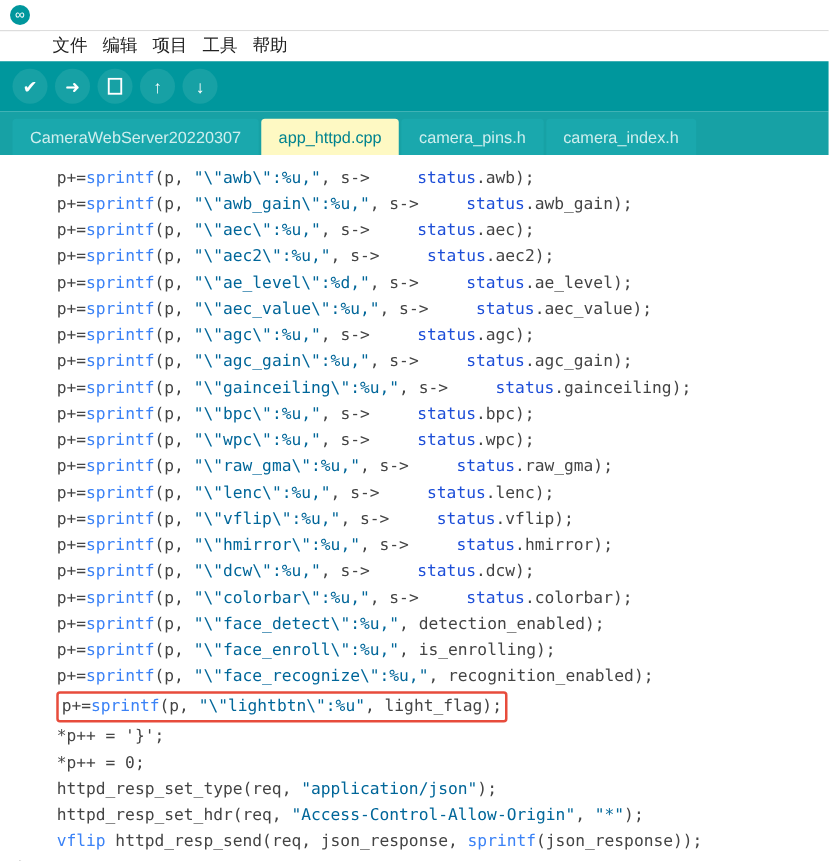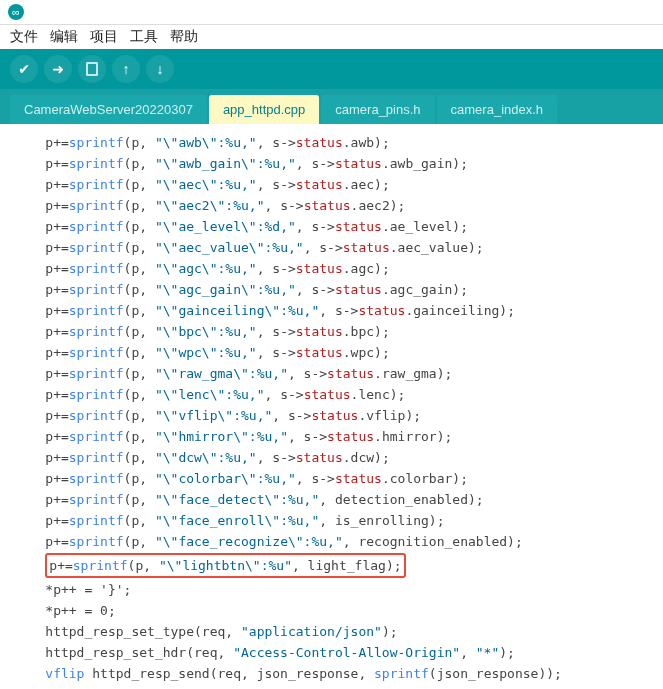--- a/index.html
+++ b/index.html
@@ -1,28 +1,28 @@
 <!DOCTYPE html>
 <html><head>
 <meta charset="utf-8">
 <style>
 * { margin: 0; padding: 0; box-sizing: border-box; }
 body { font-family: "Microsoft YaHei", sans-serif; background: #fff; width: 663px; }
 .titlebar { display: flex; align-items: center; padding: 4px 8px; background: #fff; border-bottom: 1px solid #ddd; }
 .titlebar .appicon { width: 16px; height: 16px; border-radius: 50%; background: #00979d; color: #fff; font-size: 11px; display: flex; align-items: center; justify-content: center; margin-right: 6px; }
 .titlebar .title { font-size: 14px; color: #333; }
-.menubar { display: flex; gap: 12px; padding: 3px 10px; font-size: 14px; color: #222; background: #fff; }
+.menubar { display: flex; gap: 12px; padding: 3px 10px; font-size: 14px; color: #222; background: #fff; margin-left: 32px; }
 .toolbar { background: #00979d; padding: 6px 10px; display: flex; gap: 6px; align-items: center; }
 .tbtn { width: 28px; height: 28px; border-radius: 50%; background: #17a1a5; color: #fff; display: flex; align-items: center; justify-content: center; font-size: 14px; cursor: pointer; }
 .tabbar { background: #17a1a5; padding: 6px 10px 0; display: flex; gap: 2px; text-align: center; }
 .tab { padding: 7px 14px; font-size: 13px; color: #cfeeee; background: #1aa8ad; border-radius: 3px 3px 0 0; cursor: pointer; }
 .tab.active { background: #fef9c3; color: #00838f; }
 .editor { background: #fff; padding: 8px 14px 16px; font-family: Consolas, monospace; font-size: 13px; line-height: 21px; color: #444; white-space: pre; overflow: hidden; }
 .kw1 { color: #3b82f6; } 
-.kw2 { color: #b91c1c; } 
+.kw2 { color: #1d4ed8; margin-left: 38px; } 
 .str { color: #006699; }
 .hl { display:inline-block; border: 2px solid #e74c3c; border-radius: 3px; padding: 0 2px; margin: 1px 0; }
 </style>
 </head>
 <body>
 
 <div class="titlebar">
   <div class="appicon">∞</div>
 </div>
 

